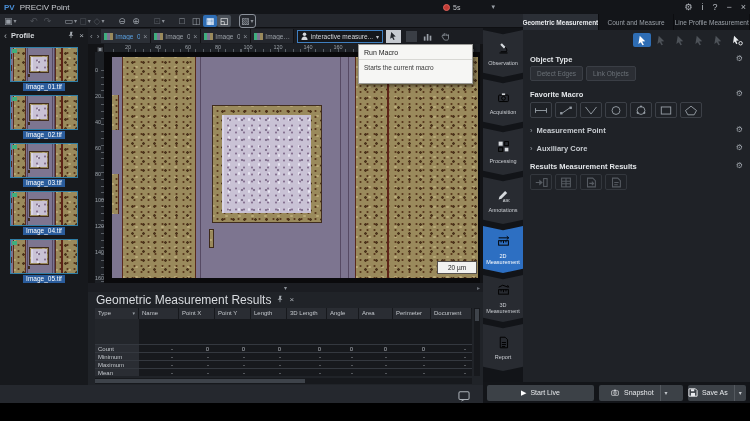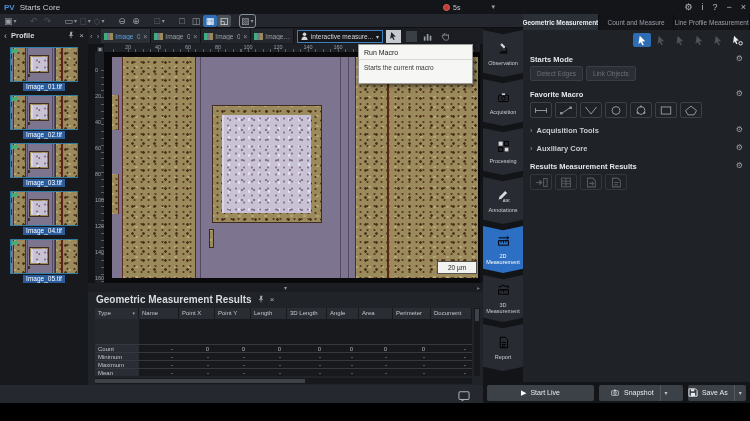--- a/index.html
+++ b/index.html
@@ -115,21 +115,21 @@
               border:1px solid #55514e; color:#1c1c1c; font-size:6.5px; display:flex; align-items:center;
               justify-content:center; z-index:15; }
   .vscroll-strip { position:absolute; left:88px; top:283px; width:395px; height:9px; background:#1b1d22;
                    display:flex; align-items:center; justify-content:center; }
   .vscroll-strip .collapse { color:#8f959c; font-size:6px; }
   .vscroll-strip .endarrow { position:absolute; right:3px; color:#6a6f76; font-size:6px; }
 
   
   .results { position:absolute; left:88px; top:292px; width:395px; height:93px; background:#202328; }
   .rhead { height:15px; display:flex; align-items:center; gap:5px; padding:0 8px; }
-  .rtitle { color:#d8dbdf; font-size:10px; font-weight:bold; }
+  .rtitle { color:#d8dbdf; font-size:12px; font-weight:normal; }
   .rtable { position:absolute; left:7px; top:16px; width:377px; height:68px; background:#17191d;
             display:grid; grid-template-rows:11px 25px 8px 8px 8px 8px; font-size:6px; }
   .trow { display:grid; grid-template-columns:44px 40px 36px 36px 36px 40px 32px 34px 38px 41px; }
   .th { background:#2a2d33; color:#c3c7cc; border-right:1px solid #17191d; padding:2px 3px 0;
         white-space:nowrap; overflow:hidden; }
   .th .colchev { font-size:5px; color:#9aa0a7; float:right; }
   .sumrow { border-top:1px solid #34383f; }
   .sumrow .lab { background:#2a2d33; color:#c3c7cc; padding:1px 3px 0; }
   .sumrow .val { color:#aeb2b8; text-align:right; padding:1px 6px 0; }
   .emptyzone .lab { background:#23262b; }
@@ -186,21 +186,21 @@
   .abtn svg { width:10px; height:9px; }
   .playglyph { color:#fff; font-size:7px; }
 </style>
 </head>
 <body>
 
 <div class="app">
 
   <div class="titlebar">
     <span class="logo">PV</span>
-    <span class="apptitle">Starts Core</span>
+    <span class="apptitle">PRECiV Point</span>
     <div class="timer">
       <span class="dot"></span>
       <span class="tlab">5s</span>
       <span class="tchev">▾</span>
     </div>
     <div class="winicons" id="winicons">
         <span>⚙</span>
         <span>i</span>
         <span>?</span>
         <span>−</span>
@@ -675,21 +675,21 @@
           </svg>
         </span>
         <span class="selbtn" style="color:#e8eaed">
           <svg viewBox="0 0 16 16">
             <path d="M3 1l7 7-4 .5 2 4-1.8.9L4 9.5 1.5 12z" fill="#e8eaed"></path>
             <circle cx="12.5" cy="12" r="2.5" fill="none" stroke="#e8eaed" stroke-width="1.4"></circle>
           </svg>
         </span>
       </div>
 
-    <div class="sechead" style="top:41px;">Starts Mode</div>
+    <div class="sechead" style="top:41px;">Object Type</div>
     <span class="gear" style="top:40px;">⚙</span>
     <div class="toolbtnrow" style="top:52px;" id="modebtns">
         <div class="modebtn">Detect Edges</div>
         <div class="modebtn">Link Objects</div>
       </div>
 
     <div class="sechead" style="top:76px;">Favorite Macro</div>
     <span class="gear" style="top:75px;">⚙</span>
     <div class="toolbtnrow" style="top:88px;" id="favtools">
         <span class="ftool">
@@ -728,21 +728,21 @@
           </svg>
         </span>
         <span class="ftool">
           <svg viewBox="0 0 20 14">
             <path d="M10 1.5l7 5.5-3 5.5H6L3 7z" stroke="currentColor" fill="none" stroke-width="1.2"></path>
           </svg>
         </span>
       </div>
 
     <div class="sechead collapser" style="top:112px;">
-      <span class="carret">›</span><span>Acquisition Tools</span>
+      <span class="carret">›</span><span>Measurement Point</span>
     </div>
     <span class="gear" style="top:111px;">⚙</span>
 
     <div class="sechead collapser" style="top:130px;">
       <span class="carret">›</span><span>Auxiliary Core</span>
     </div>
     <span class="gear" style="top:129px;">⚙</span>
 
     <div class="sechead" style="top:148px;">Results Measurement Results</div>
     <span class="gear" style="top:147px;">⚙</span>

